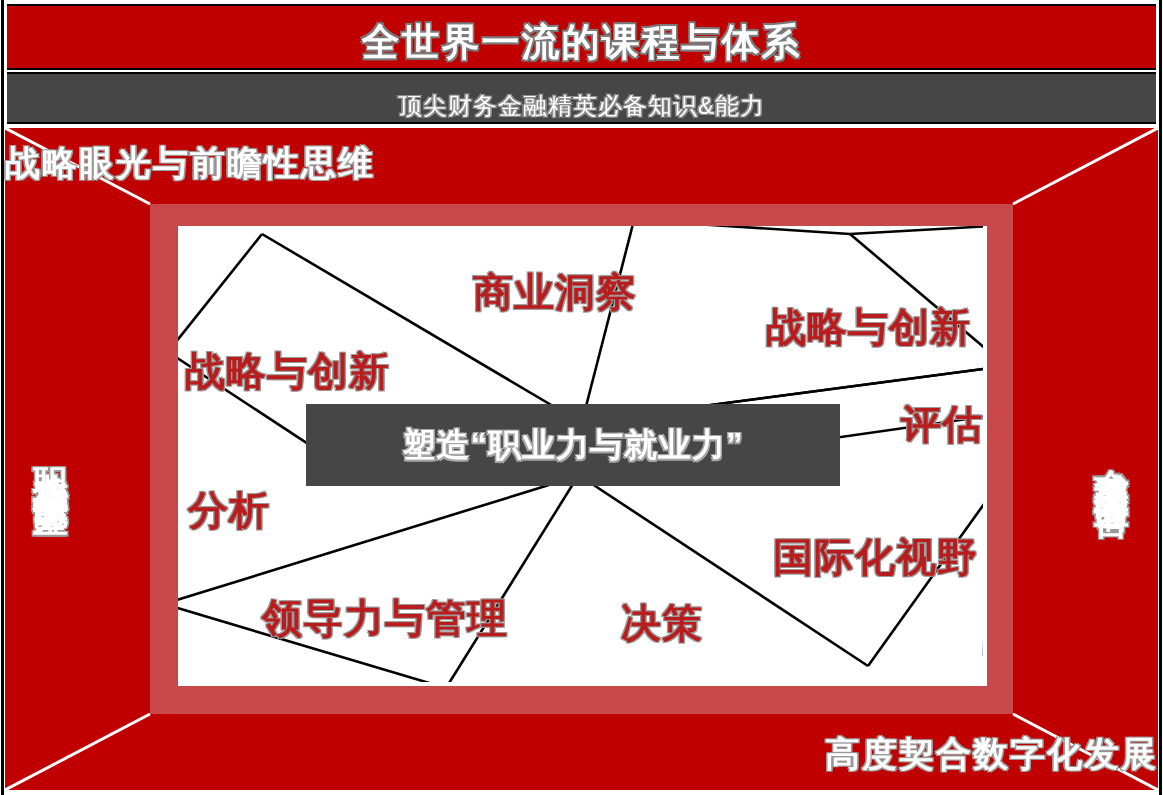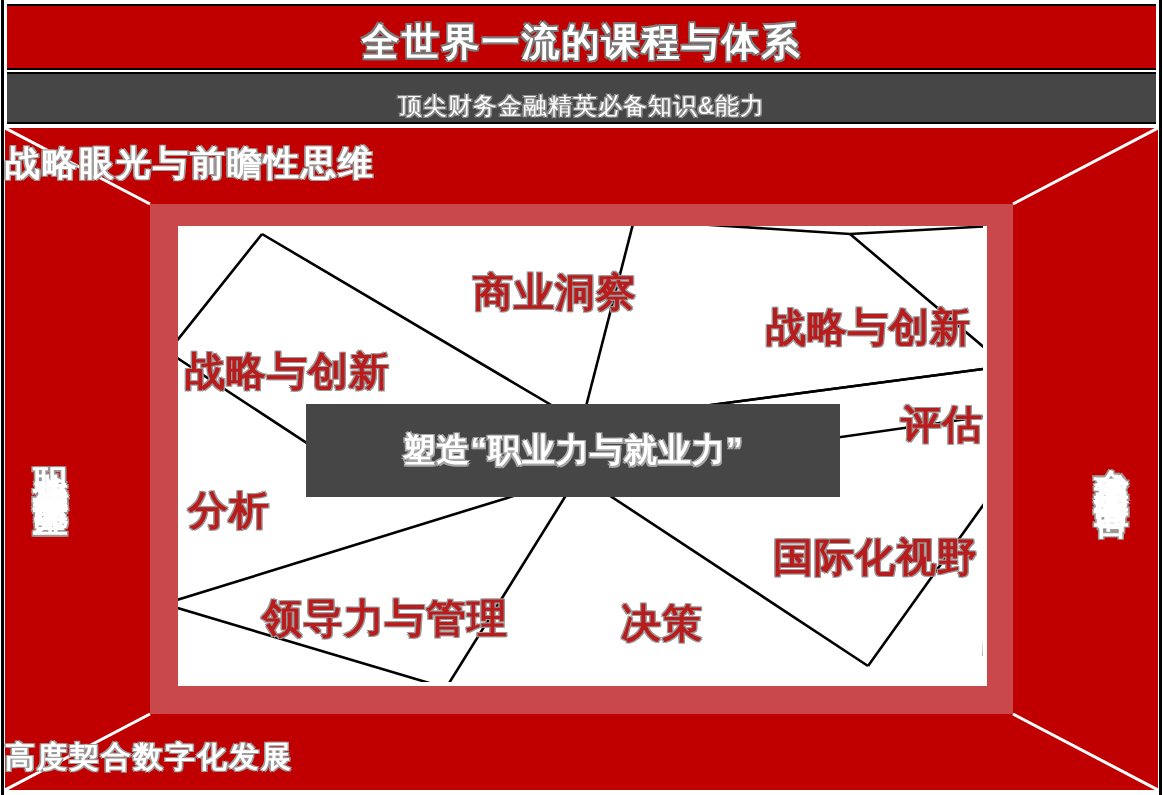--- a/index.html
+++ b/index.html
@@ -44,42 +44,42 @@
   }
   #canvas svg{position:absolute;left:0;top:0;}
 
   
   .edge-label{position:absolute;color:#ffffff;font-weight:bold;white-space:nowrap;}
   .edge-top{
     left:0;right:0;top:12px;text-align:left;font-size:35px;letter-spacing:2px;
     text-shadow:-1.4px -1.4px 0 #9b9b9b,1.4px -1.4px 0 #9b9b9b,-1.4px 1.4px 0 #9b9b9b,1.4px 1.4px 0 #9b9b9b;
   }
   .edge-bottom{
-    left:0;right:0;bottom:12px;text-align:left;font-size:30px;letter-spacing:2px;
+    left:0;right:0;bottom:12px;text-align:right;font-size:35px;letter-spacing:2px;
     text-shadow:-1.4px -1.4px 0 #9b9b9b,1.4px -1.4px 0 #9b9b9b,-1.4px 1.4px 0 #9b9b9b,1.4px 1.4px 0 #9b9b9b;
   }
   .edge-side{
     top:0;bottom:0;display:flex;align-items:center;justify-content:center;
     writing-mode:vertical-rl;text-orientation:upright;
     font-size:35px;letter-spacing:4px;line-height:1;
     text-shadow:-1.4px -1.4px 0 #9b9b9b,1.4px -1.4px 0 #9b9b9b,-1.4px 1.4px 0 #9b9b9b,1.4px 1.4px 0 #9b9b9b;
   }
   .edge-left{left:18px;width:56px;}
   .edge-right{right:18px;width:56px;}
 
   
   .node{
     position:absolute;color:#b91c1c;font-weight:bold;white-space:nowrap;
     font-size:40px;letter-spacing:1px;
     text-shadow:-1.3px -1.3px 0 #9a9a9a,1.3px -1.3px 0 #9a9a9a,-1.3px 1.3px 0 #9a9a9a,1.3px 1.3px 0 #9a9a9a;
   }
 
   
   #center-box{
-    position:absolute;left:306px;top:404px;width:534px;height:93px;
+    position:absolute;left:306px;top:404px;width:534px;height:82px;
     background:#464646;display:flex;align-items:center;justify-content:center;
   }
   #center-box .txt{
     color:#ffffff;font-size:33px;font-weight:bold;letter-spacing:1px;white-space:nowrap;
     text-shadow:-1.5px -1.5px 0 #a6a6a6,1.5px -1.5px 0 #a6a6a6,-1.5px 1.5px 0 #a6a6a6,1.5px 1.5px 0 #a6a6a6;
   }
 </style>
 </head>
 <body>
 

